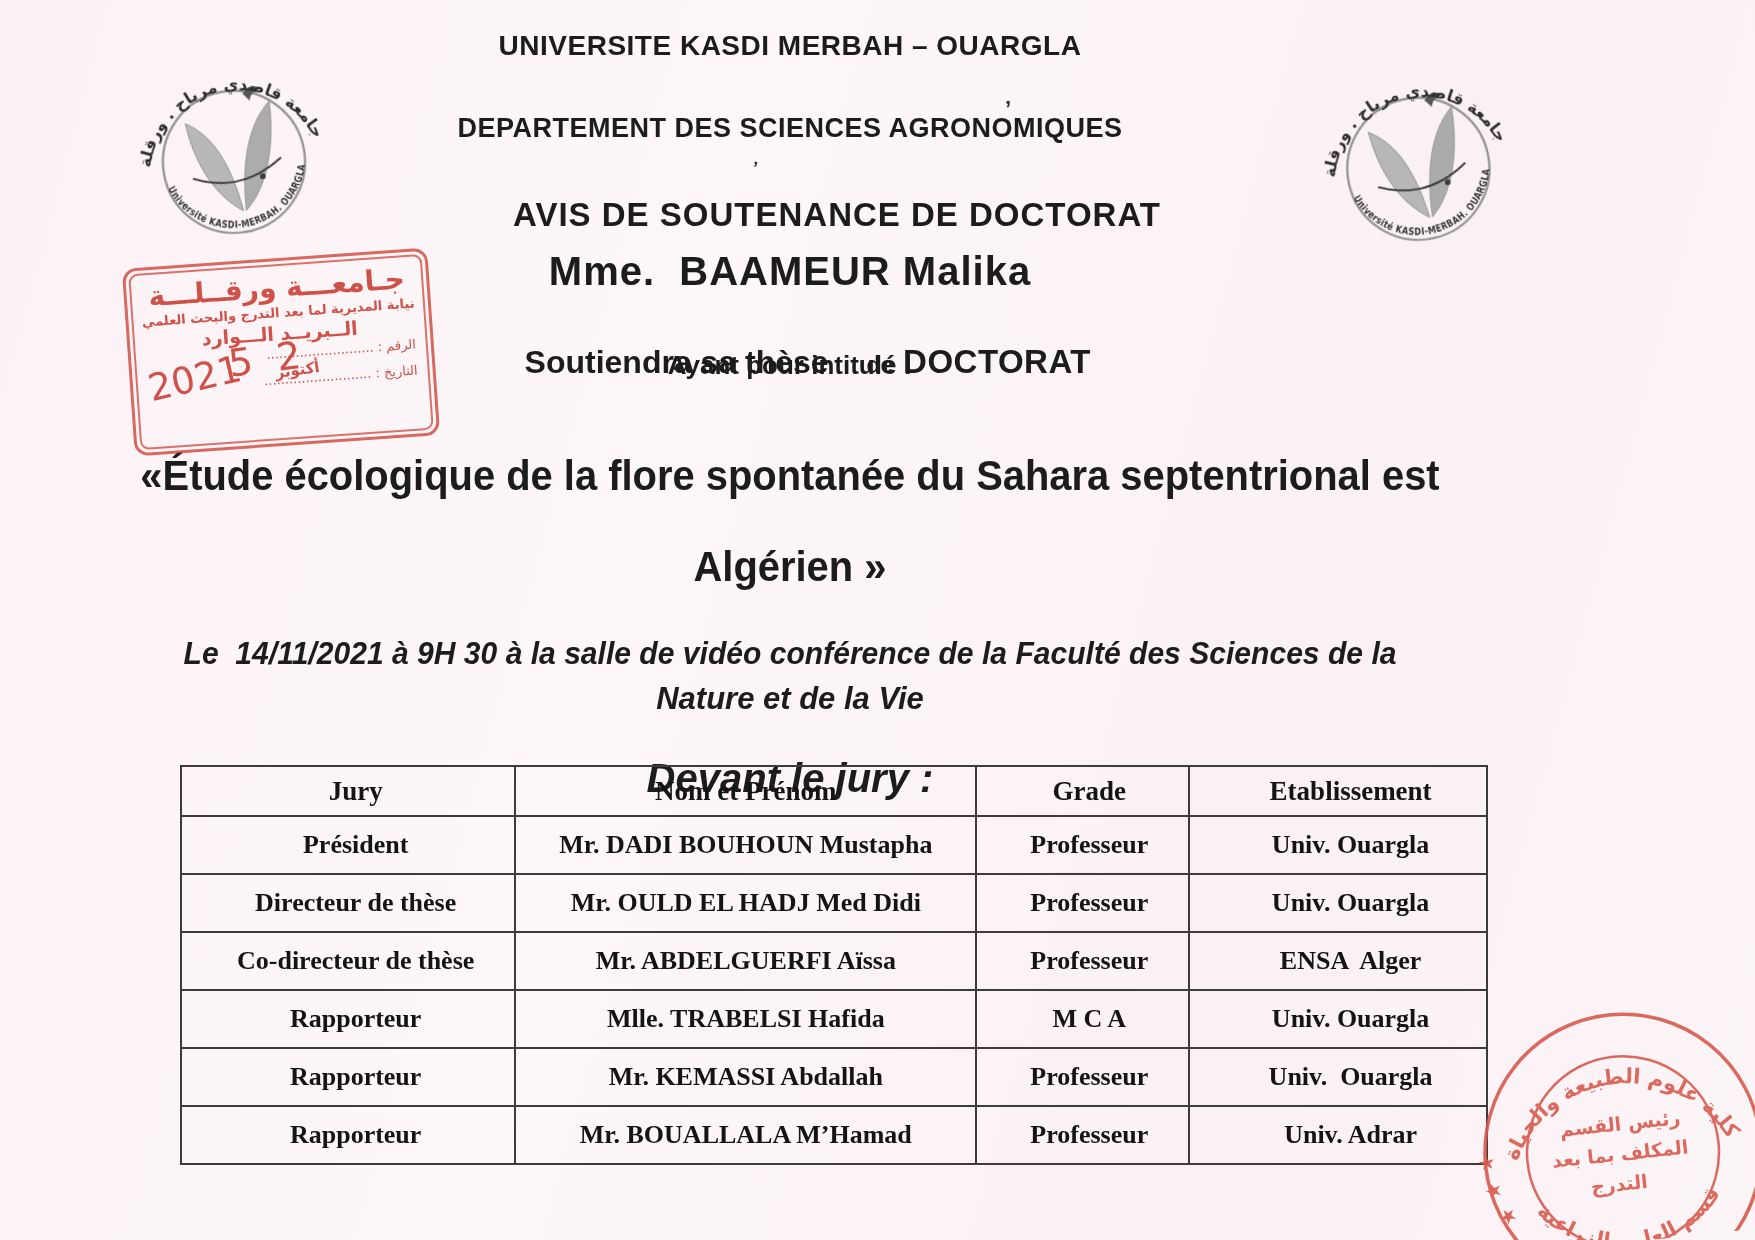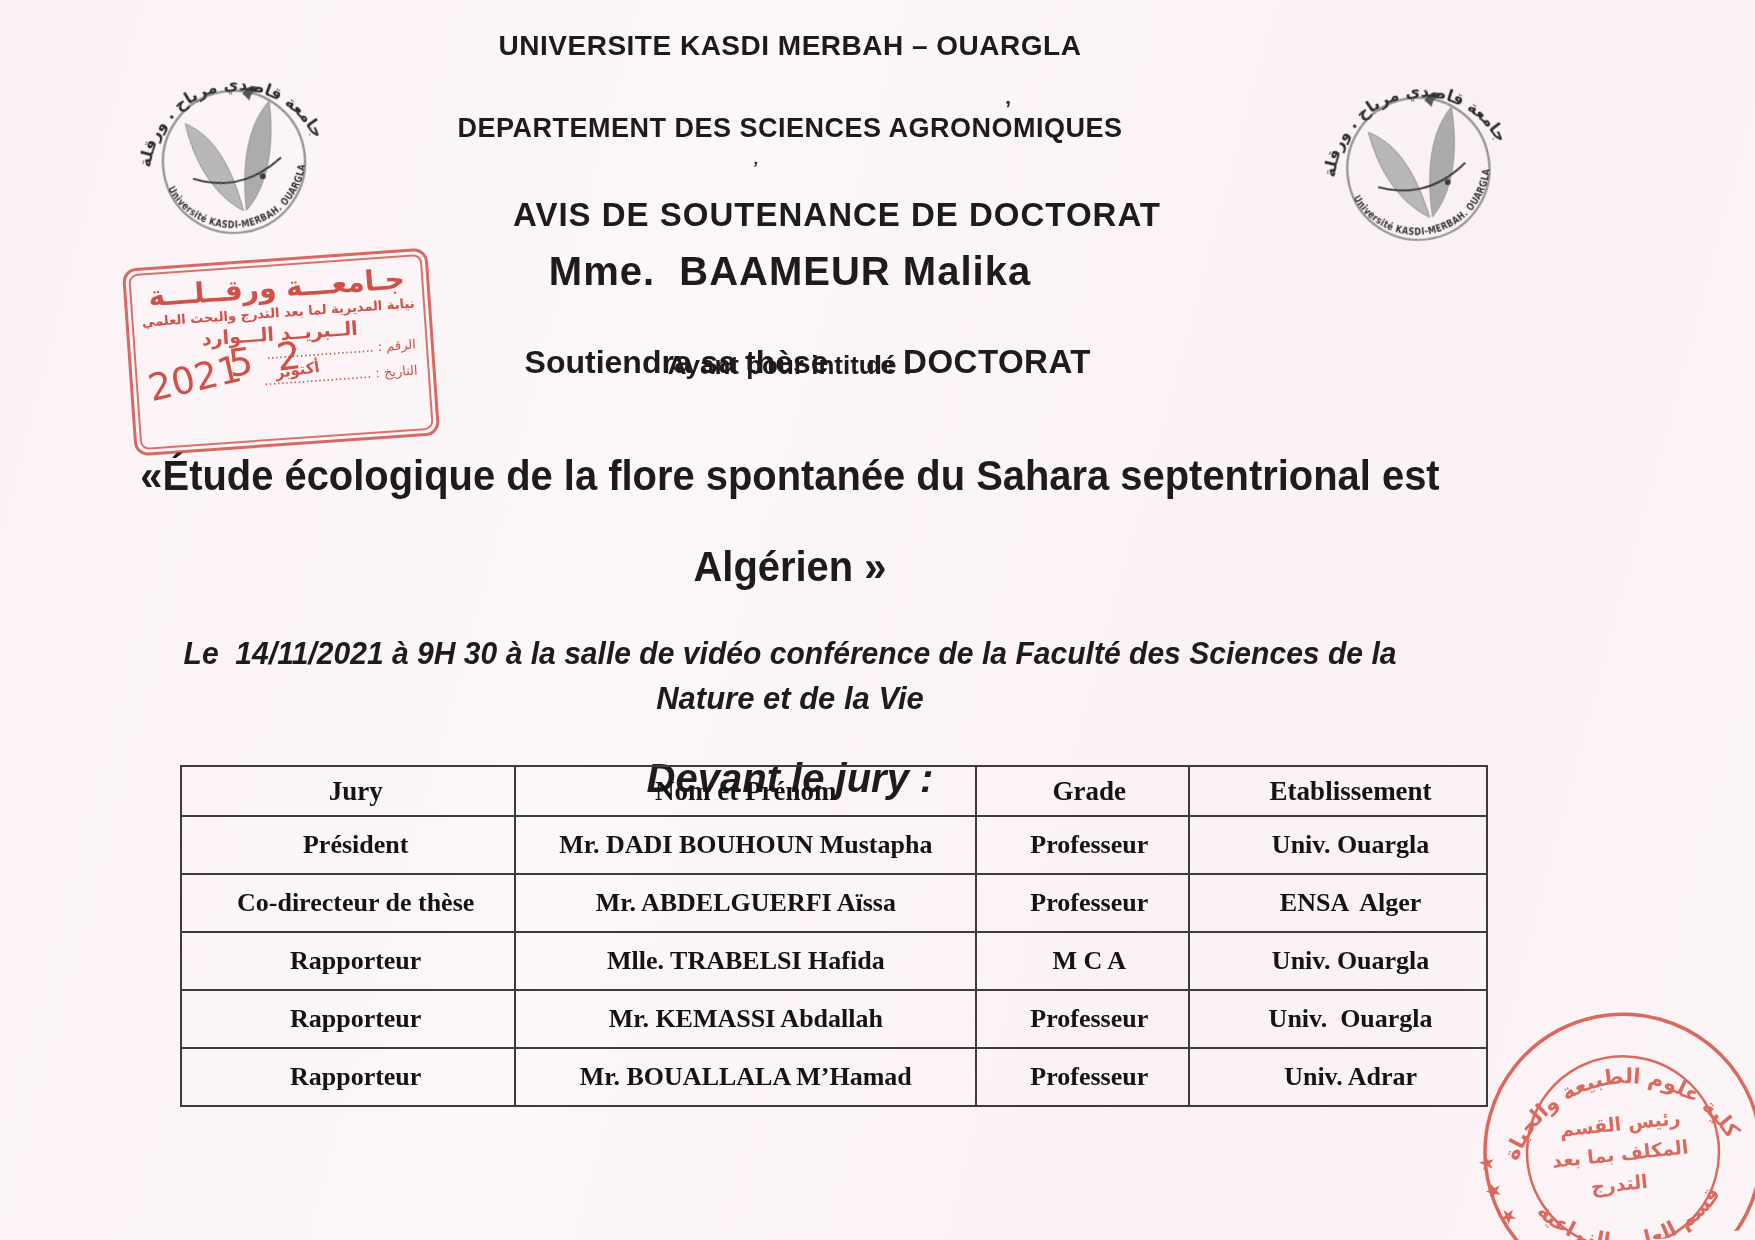--- a/index.html
+++ b/index.html
@@ -170,20 +170,26 @@
       </tr>
     </thead>
     <tbody>
       <tr>
         <td class="c1">Président</td>
         <td class="c2">Mr. DADI BOUHOUN Mustapha</td>
         <td class="c3">Professeur</td>
         <td class="c4">Univ. Ouargla</td>
       </tr>
       <tr>
+        <td class="c1">Directeur de thèse</td>
+        <td class="c2">Mr. OULD EL HADJ Med Didi</td>
+        <td class="c3">Professeur</td>
+        <td class="c4">Univ. Ouargla</td>
+      </tr>
+      <tr>
         <td class="c1">Co-directeur de thèse</td>
         <td class="c2">Mr. ABDELGUERFI Aïssa</td>
         <td class="c3">Professeur</td>
         <td class="c4">ENSA  Alger</td>
       </tr>
       <tr>
         <td class="c1">Rapporteur</td>
         <td class="c2">Mlle. TRABELSI Hafida</td>
         <td class="c3">M C A</td>
         <td class="c4">Univ. Ouargla</td>

